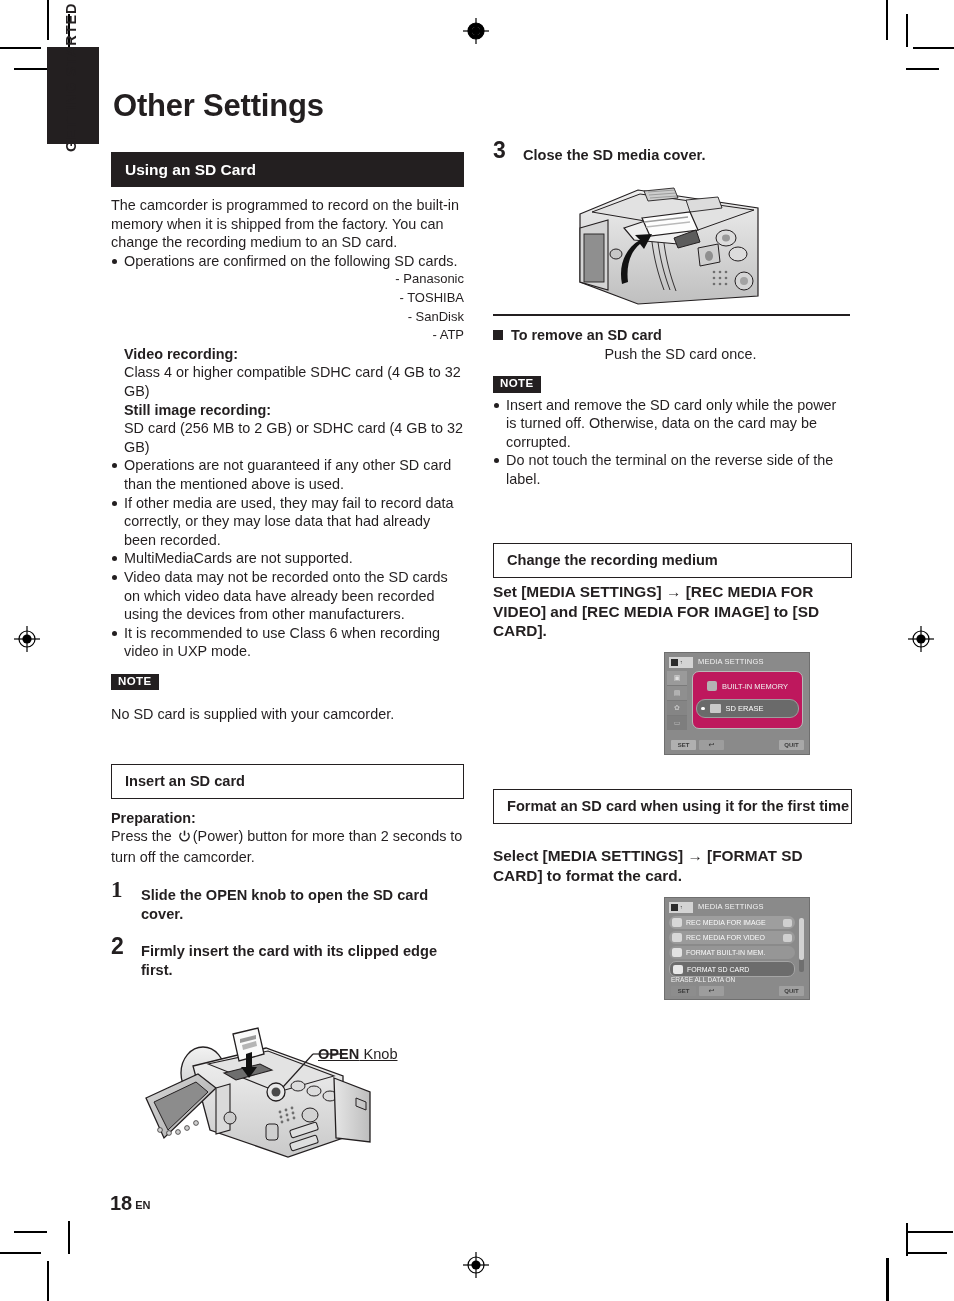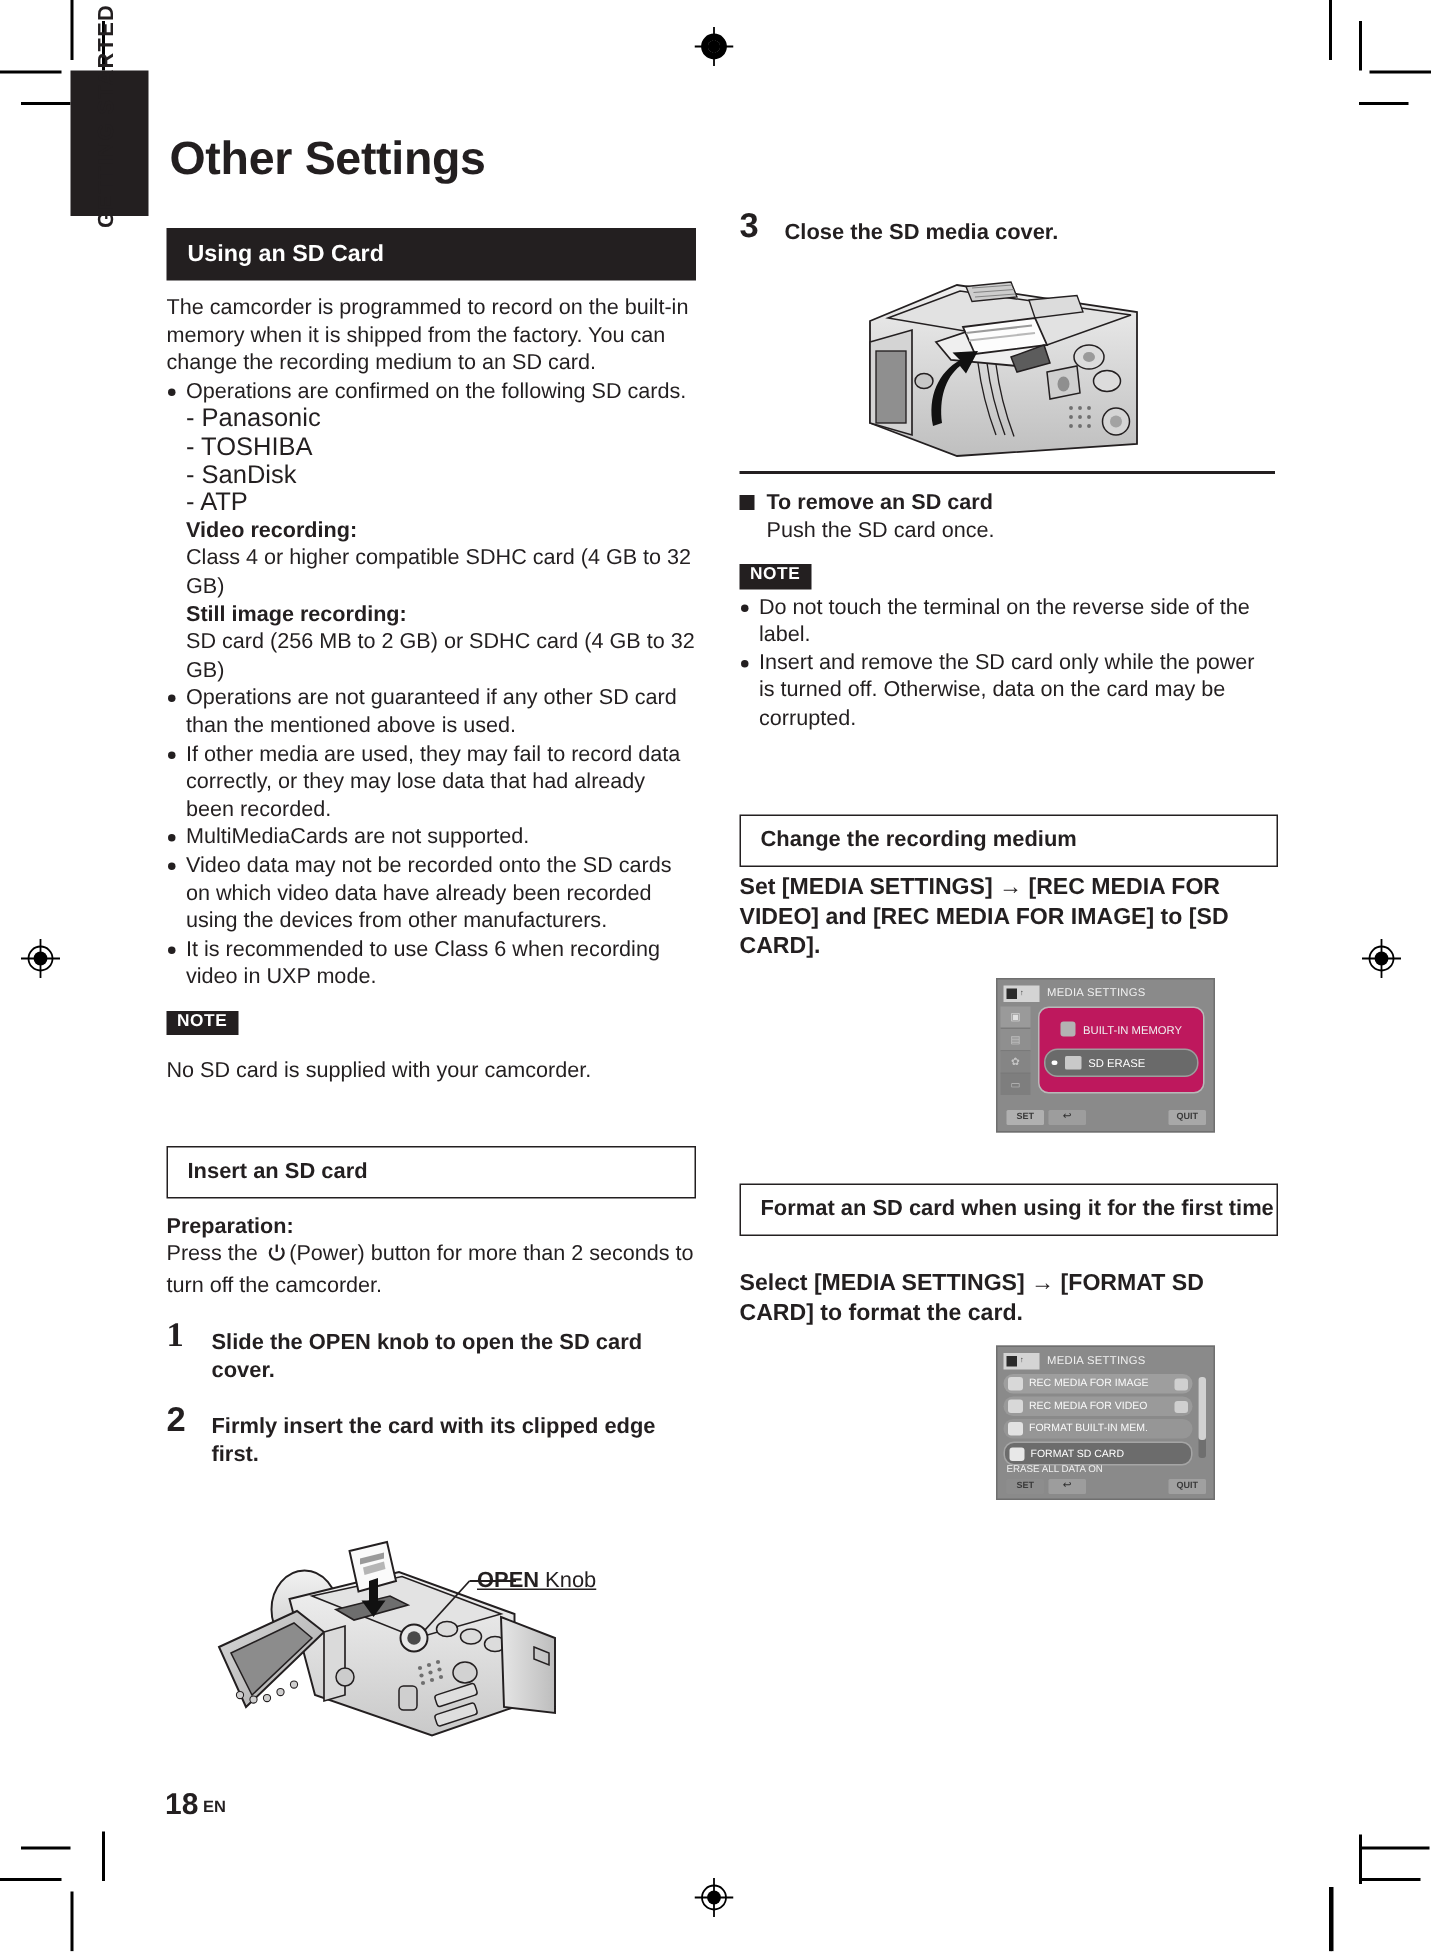--- a/index.html
+++ b/index.html
@@ -102,22 +102,23 @@
     width: 5px; height: 5px;
     border-radius: 50%;
     background: #231f20;
   }
   ul.dashes {
     list-style: none;
     margin: 0;
     padding: 0 0 0 13px;
   }
   ul.dashes > li {
-    font-size: 17px;
+    font-size: 13px;
     line-height: 18.6px;
+    text-align: right;
   }
   .indent { padding-left: 13px; }
   .bold { font-weight: bold; }
 
   .note-badge {
     display: inline-block;
     background: #231f20;
     color: #ffffff;
     font-size: 11.5px;
     font-weight: bold;
@@ -476,30 +477,30 @@
       </g>
       <ellipse cx="166" cy="95" rx="9" ry="9" fill="#d5d5d5" stroke="#231f20" stroke-width="1"></ellipse>
       <ellipse cx="166" cy="95" rx="4" ry="4" fill="#a3a3a3"></ellipse>
     </svg>
   </div>
 
   <hr class="hr-rule" style="position:absolute; left:493px; top:314px; width:357px;">
 
   <div style="position:absolute; left:493px; top:326px; width:357px;">
     <div class="sq-head">To remove an SD card</div>
-    <div class="body-text" style="padding-left:18px;">
+    <div class="body-text" style="padding-left:18px;text-align:center;">
       <div>Push the SD card once.</div>
     </div>
 
     <div style="margin-top:10px;">
       <span class="note-badge">NOTE</span>
     </div>
     <ul class="bullets" style="margin-top:3px;">
+      <li>Insert and remove the SD card only while the power is turned off. Otherwise, data on the card may be corrupted.</li>
       <li>Do not touch the terminal on the reverse side of the label.</li>
-      <li>Insert and remove the SD card only while the power is turned off. Otherwise, data on the card may be corrupted.</li>
     </ul>
   </div>
 
   <div class="sub-box" style="position:absolute; left:493px; top:543px; width:344px;">Change the recording medium</div>
   <div class="lead-bold" style="position:absolute; left:493px; top:582px; width:352px;">Set [MEDIA SETTINGS] → [REC MEDIA FOR VIDEO] and [REC MEDIA FOR IMAGE] to [SD CARD].</div>
 
   <div class="lcd-shot" style="left:664px; top:652px; width:144px; height:101px; background:#8a8a8a; border:1px solid #6f6f6f;">
     <div style="position:absolute; left:4px; top:4px; width:24px; height:11px; background:#d4d4d4;
                 display:flex; align-items:center; gap:2px; padding:0 2px; box-sizing:border-box;">
       <span style="width:7px;height:7px;background:#2b2b2b;display:block;"></span>

